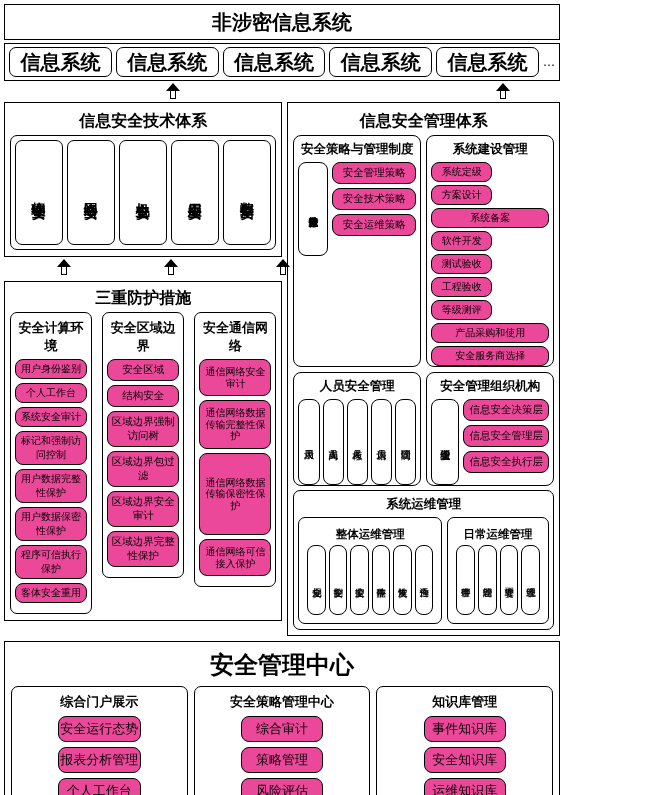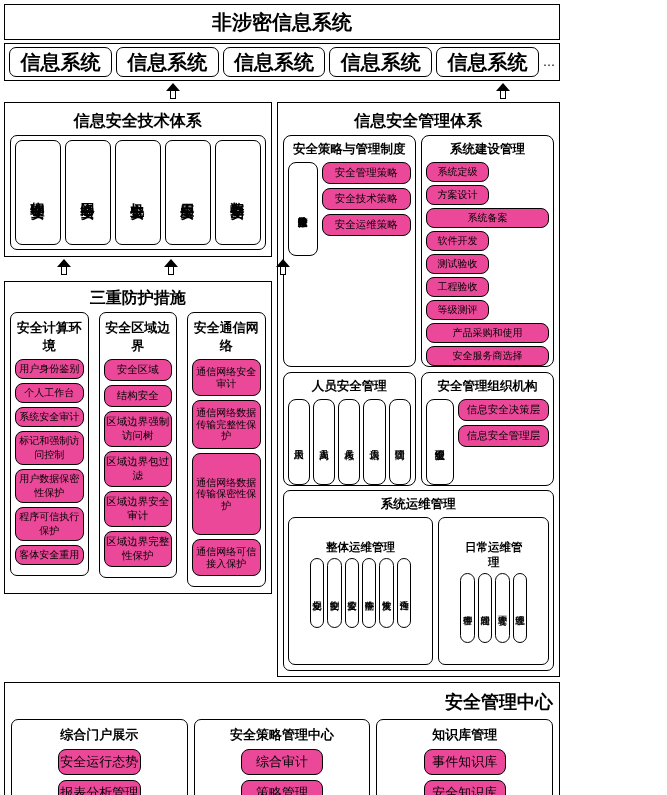--- a/index.html
+++ b/index.html
@@ -52,28 +52,28 @@
   .vchip{border:1px solid #000;border-radius:8px;font-size:10px;writing-mode:vertical-rl;text-orientation:upright;line-height:1.1;padding:3px 1px;display:flex;align-items:center;justify-content:center;}
   .grid2{display:flex;flex-wrap:wrap;gap:3px;}
   .grid2 .chip{width:calc(50% - 2px);margin:0;}
   .full{width:100%!important;}
 
   .people{display:flex;gap:3px;justify-content:center;}
   .people .vchip{flex:1;}
 
   .opsbox{margin-top:4px;padding:3px 4px 5px;}
   .opsCols{display:flex;gap:5px;}
-  .opsCol{flex:1;padding:21px;}
+  .opsCol{flex:1;padding:8px;}
   .opsColTitle{font-size:11.5px;font-weight:bold;text-align:center;padding:1px 0 3px;}
   .vgrid{display:flex;gap:3px;justify-content:space-between;}
   .vgrid .vchip{flex:1;font-size:9.5px;height:62px;}
 
   
   .bottom{margin-top:5px;padding:3px 6px 6px;}
-  .bTitle{font-size:18px;font-weight:bold;text-align:right;padding:4px 0 5px;}
+  .bTitle{font-size:24px;font-weight:bold;text-align:center;padding:4px 0 5px;}
   .brow{display:flex;gap:6px;margin-bottom:6px;}
   .bbox{flex:1;padding:3px 6px 6px;position:relative;}
   .bbTitle{font-size:13px;font-weight:bold;text-align:center;padding:3px 0 5px;}
   .bgrid{display:flex;flex-wrap:wrap;gap:5px;justify-content:center;}
   .bgrid .chip{width:calc(50% - 3px);margin:0;font-size:13px;padding:3px 1px;}
 </style>
 </head>
 <body>
 
 <div id="root">
@@ -153,20 +153,21 @@
       <div class="box triple">
         <div class="panelTitle">三重防护措施</div>
         <div class="tripleCols">
 
           <div class="box rnd tcol">
             <div class="tcolTitle">安全计算环境</div>
             <div class="chip">用户身份鉴别</div>
             <div class="chip">个人工作台</div>
             <div class="chip">系统安全审计</div>
             <div class="chip">标记和强制访问控制</div>
+            <div class="chip">用户数据完整性保护</div>
             <div class="chip">用户数据保密性保护</div>
             <div class="chip">程序可信执行保护</div>
             <div class="chip">客体安全重用</div>
           </div>
 
           <div class="box rnd tcol">
             <div class="tcolTitle">安全区域边界</div>
             <div class="chip big">安全区域</div>
             <div class="chip big">结构安全</div>
             <div class="chip big">区域边界强制访问树</div>
@@ -232,20 +233,21 @@
             </div>
           </div>
 
           <div class="box rnd mbox" style="flex:1">
             <div class="mTitle">安全管理组织机构</div>
             <div class="policyWrap">
               <div class="vchip" style="width:24px;height:78px">安全管理组织</div>
               <div style="flex:1">
                 <div class="chip big">信息安全决策层</div>
                 <div class="chip big">信息安全管理层</div>
+                <div class="chip big" style="margin-bottom:0">信息安全执行层</div>
               </div>
             </div>
           </div>
         </div>
 
         <div class="box rnd opsbox">
           <div class="mTitle">系统运维管理</div>
           <div class="opsCols">
             <div class="box rnd opsCol" style="flex:1.5">
               <div class="opsColTitle">整体运维管理</div>

